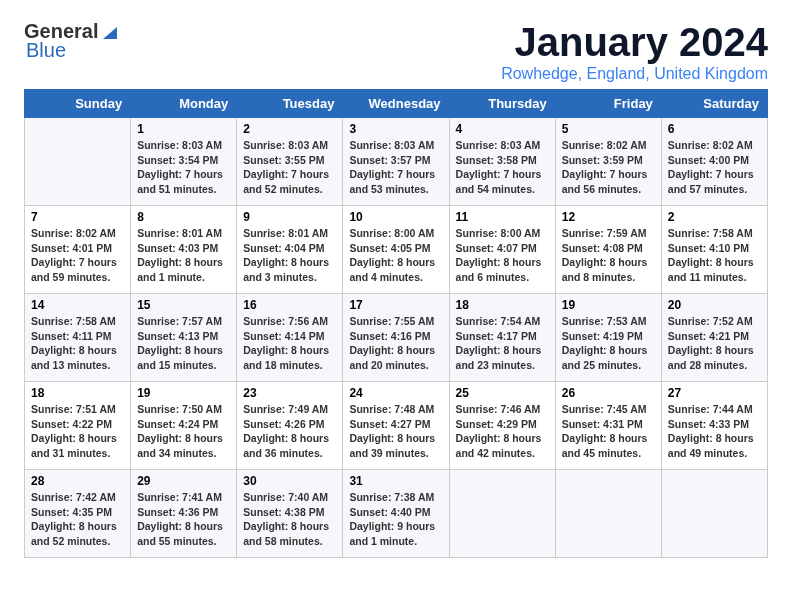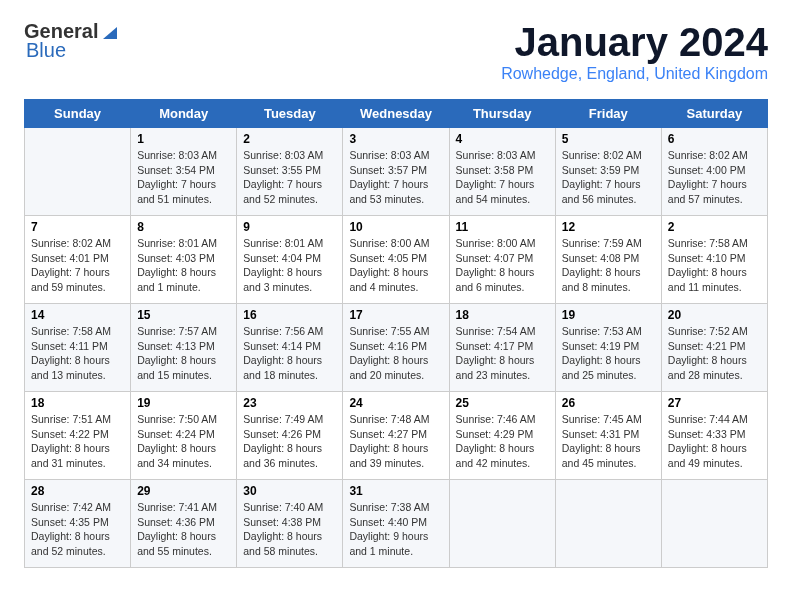--- a/index.html
+++ b/index.html
@@ -7,21 +7,21 @@
       font-family: Arial, sans-serif;
       background: #fff;
       width: 792px;
       min-height: 612px;
       padding: 20px 24px;
     }
     .header {
       display: flex;
       justify-content: space-between;
       align-items: flex-start;
-      margin-bottom: 16px;
+      margin-bottom: 6px;
     }
     .logo {
       display: flex;
       flex-direction: column;
       align-items: flex-start;
     }
     .title-block {
       text-align: right;
     }
     .month-title {
@@ -34,21 +34,21 @@
       color: #3b82f6;
     }
     table {
       width: 100%;
       border-collapse: collapse;
       font-size: 11px;
     }
     thead tr th {
       background-color: #2a6abb;
       color: #fff;
-      text-align: center;
+      text-align: right;
       padding: 6px 8px;
       font-size: 13px;
       font-weight: bold;
       border: 1px solid #2a6abb;
     }
     tbody tr td {
       border: 1px solid #ccc;
       vertical-align: top;
       padding: 4px 6px;
       width: calc(100% / 7);
@@ -64,20 +64,21 @@
     .day-number {
       font-weight: bold;
       font-size: 12px;
       display: block;
       margin-bottom: 2px;
     }
     .day-info {
       font-size: 10.5px;
       color: #333;
       line-height: 1.4;
+      font-weight: bold;
     }
     .empty-cell {
       background-color: #f5f7fa;
     }
   </style>
 </head>
 <body>
 
 <div class="header">
   <div class="logo">

